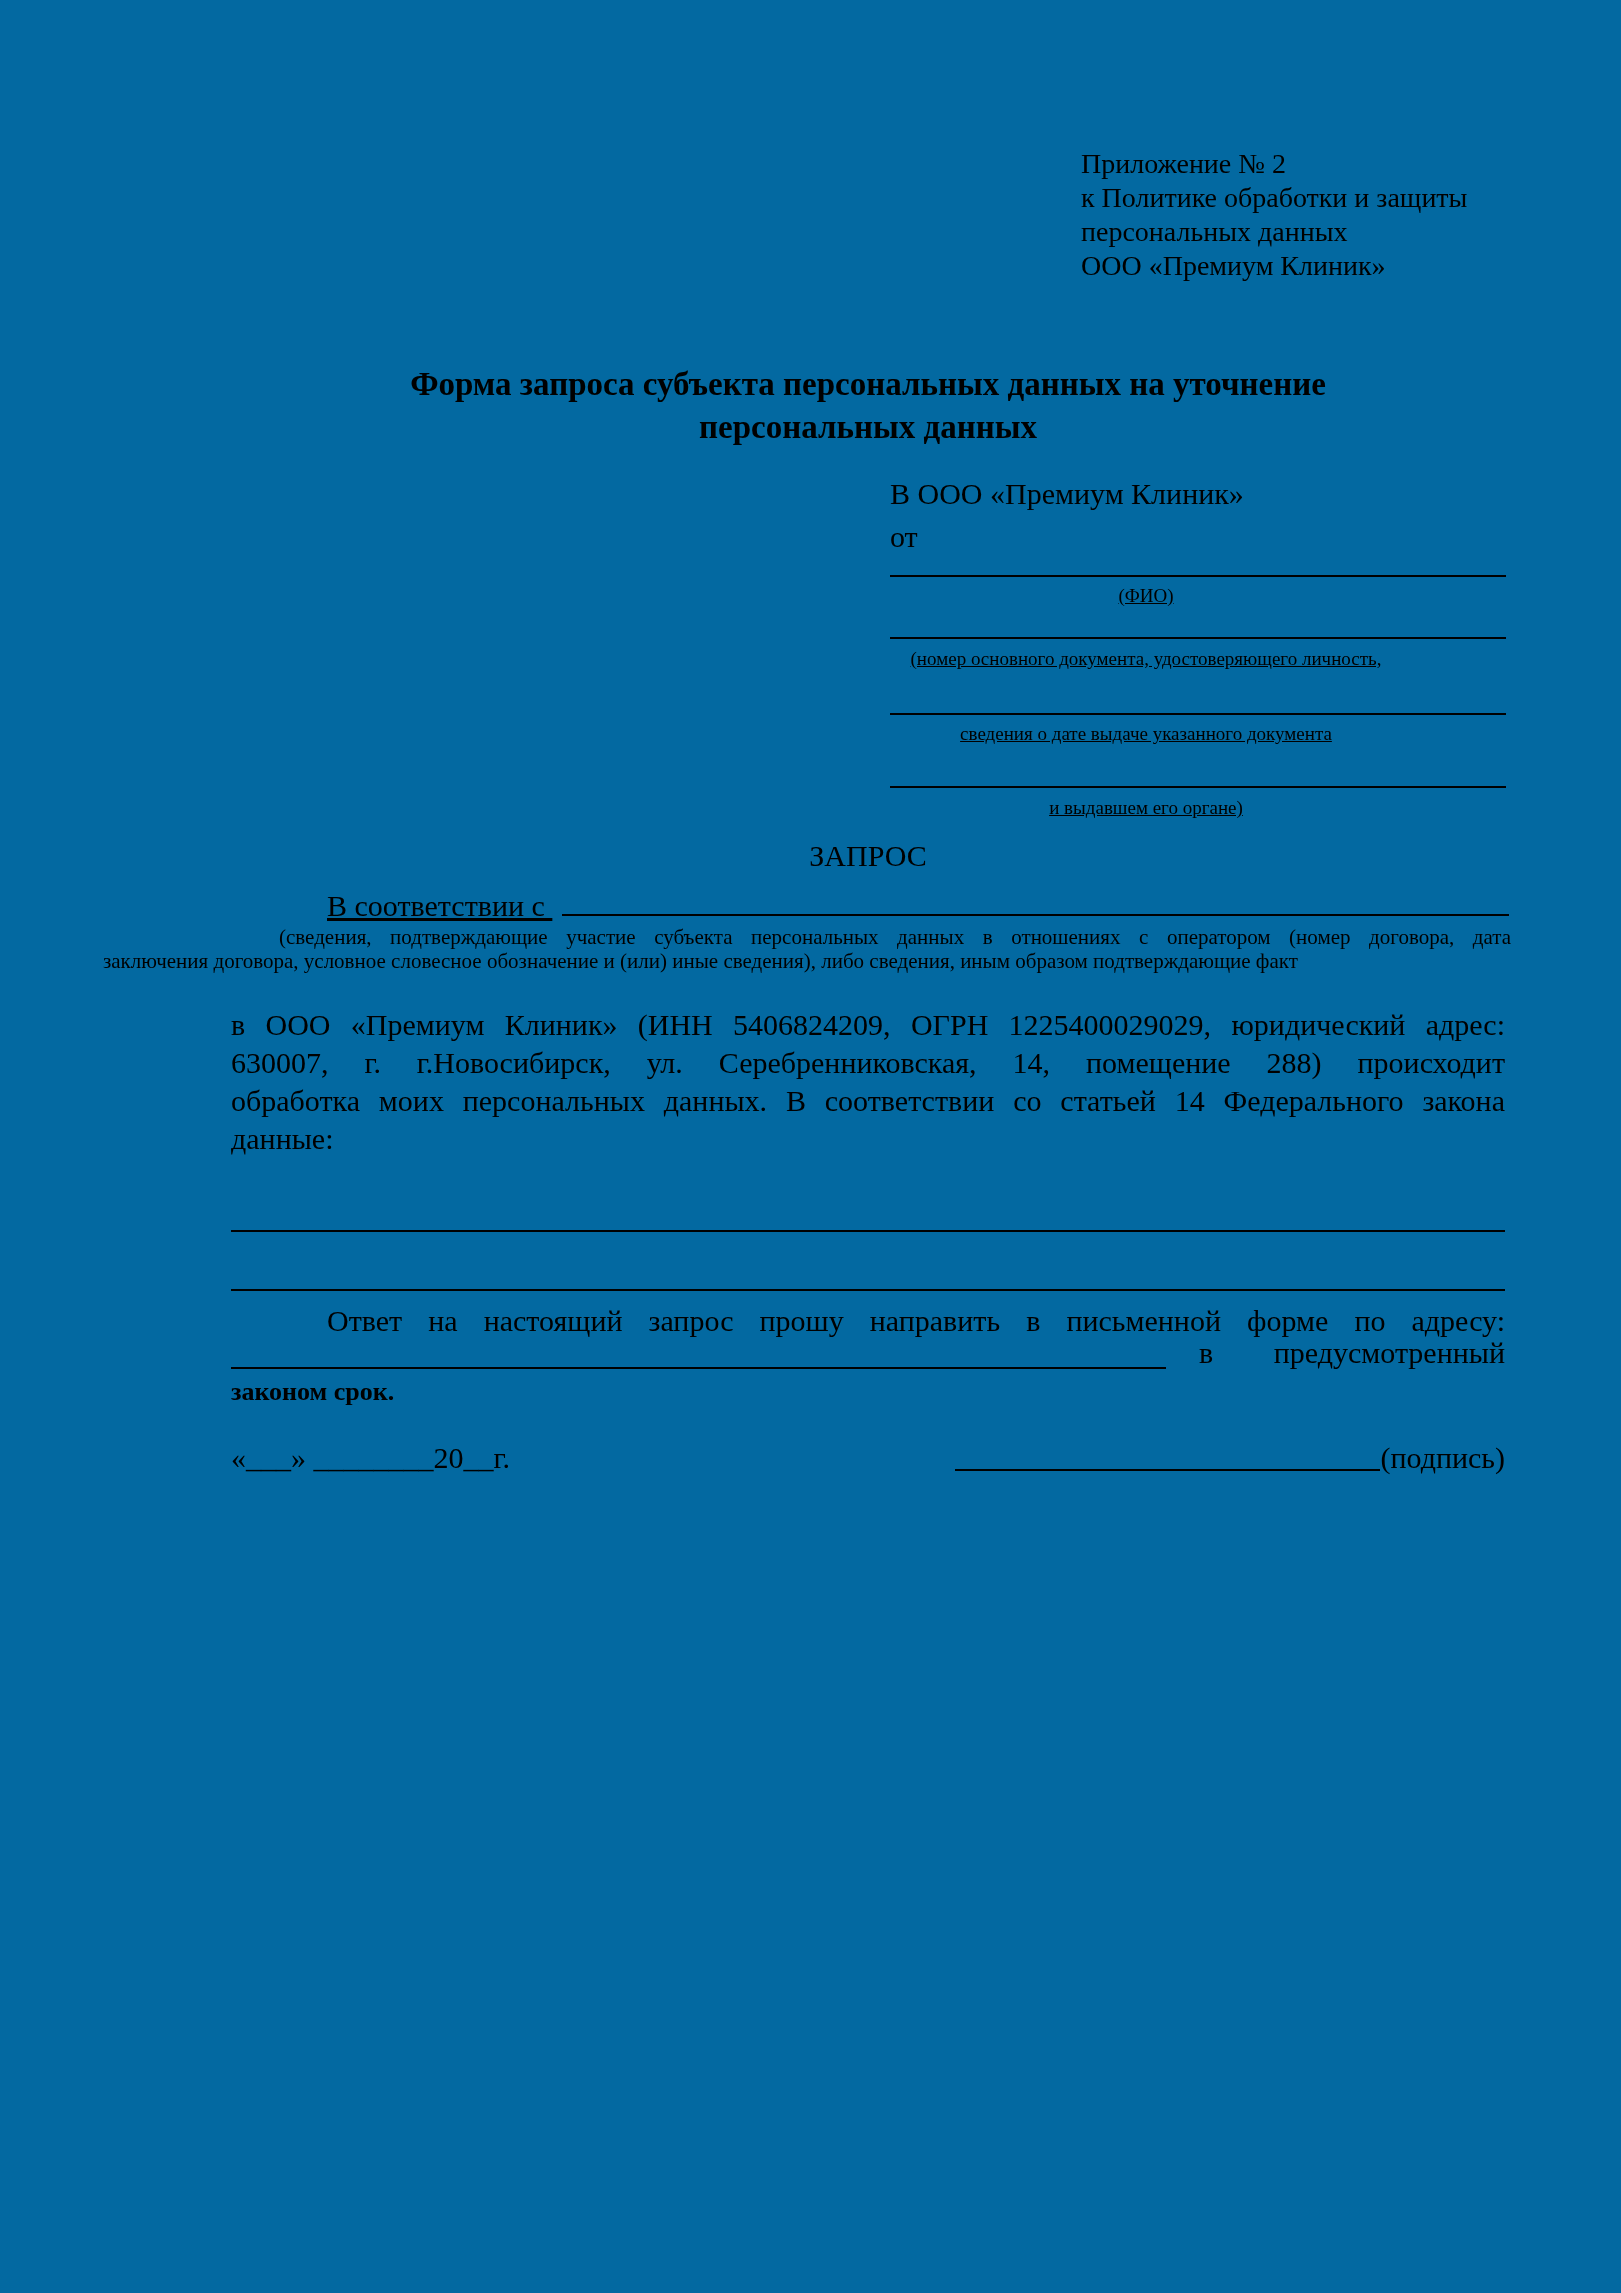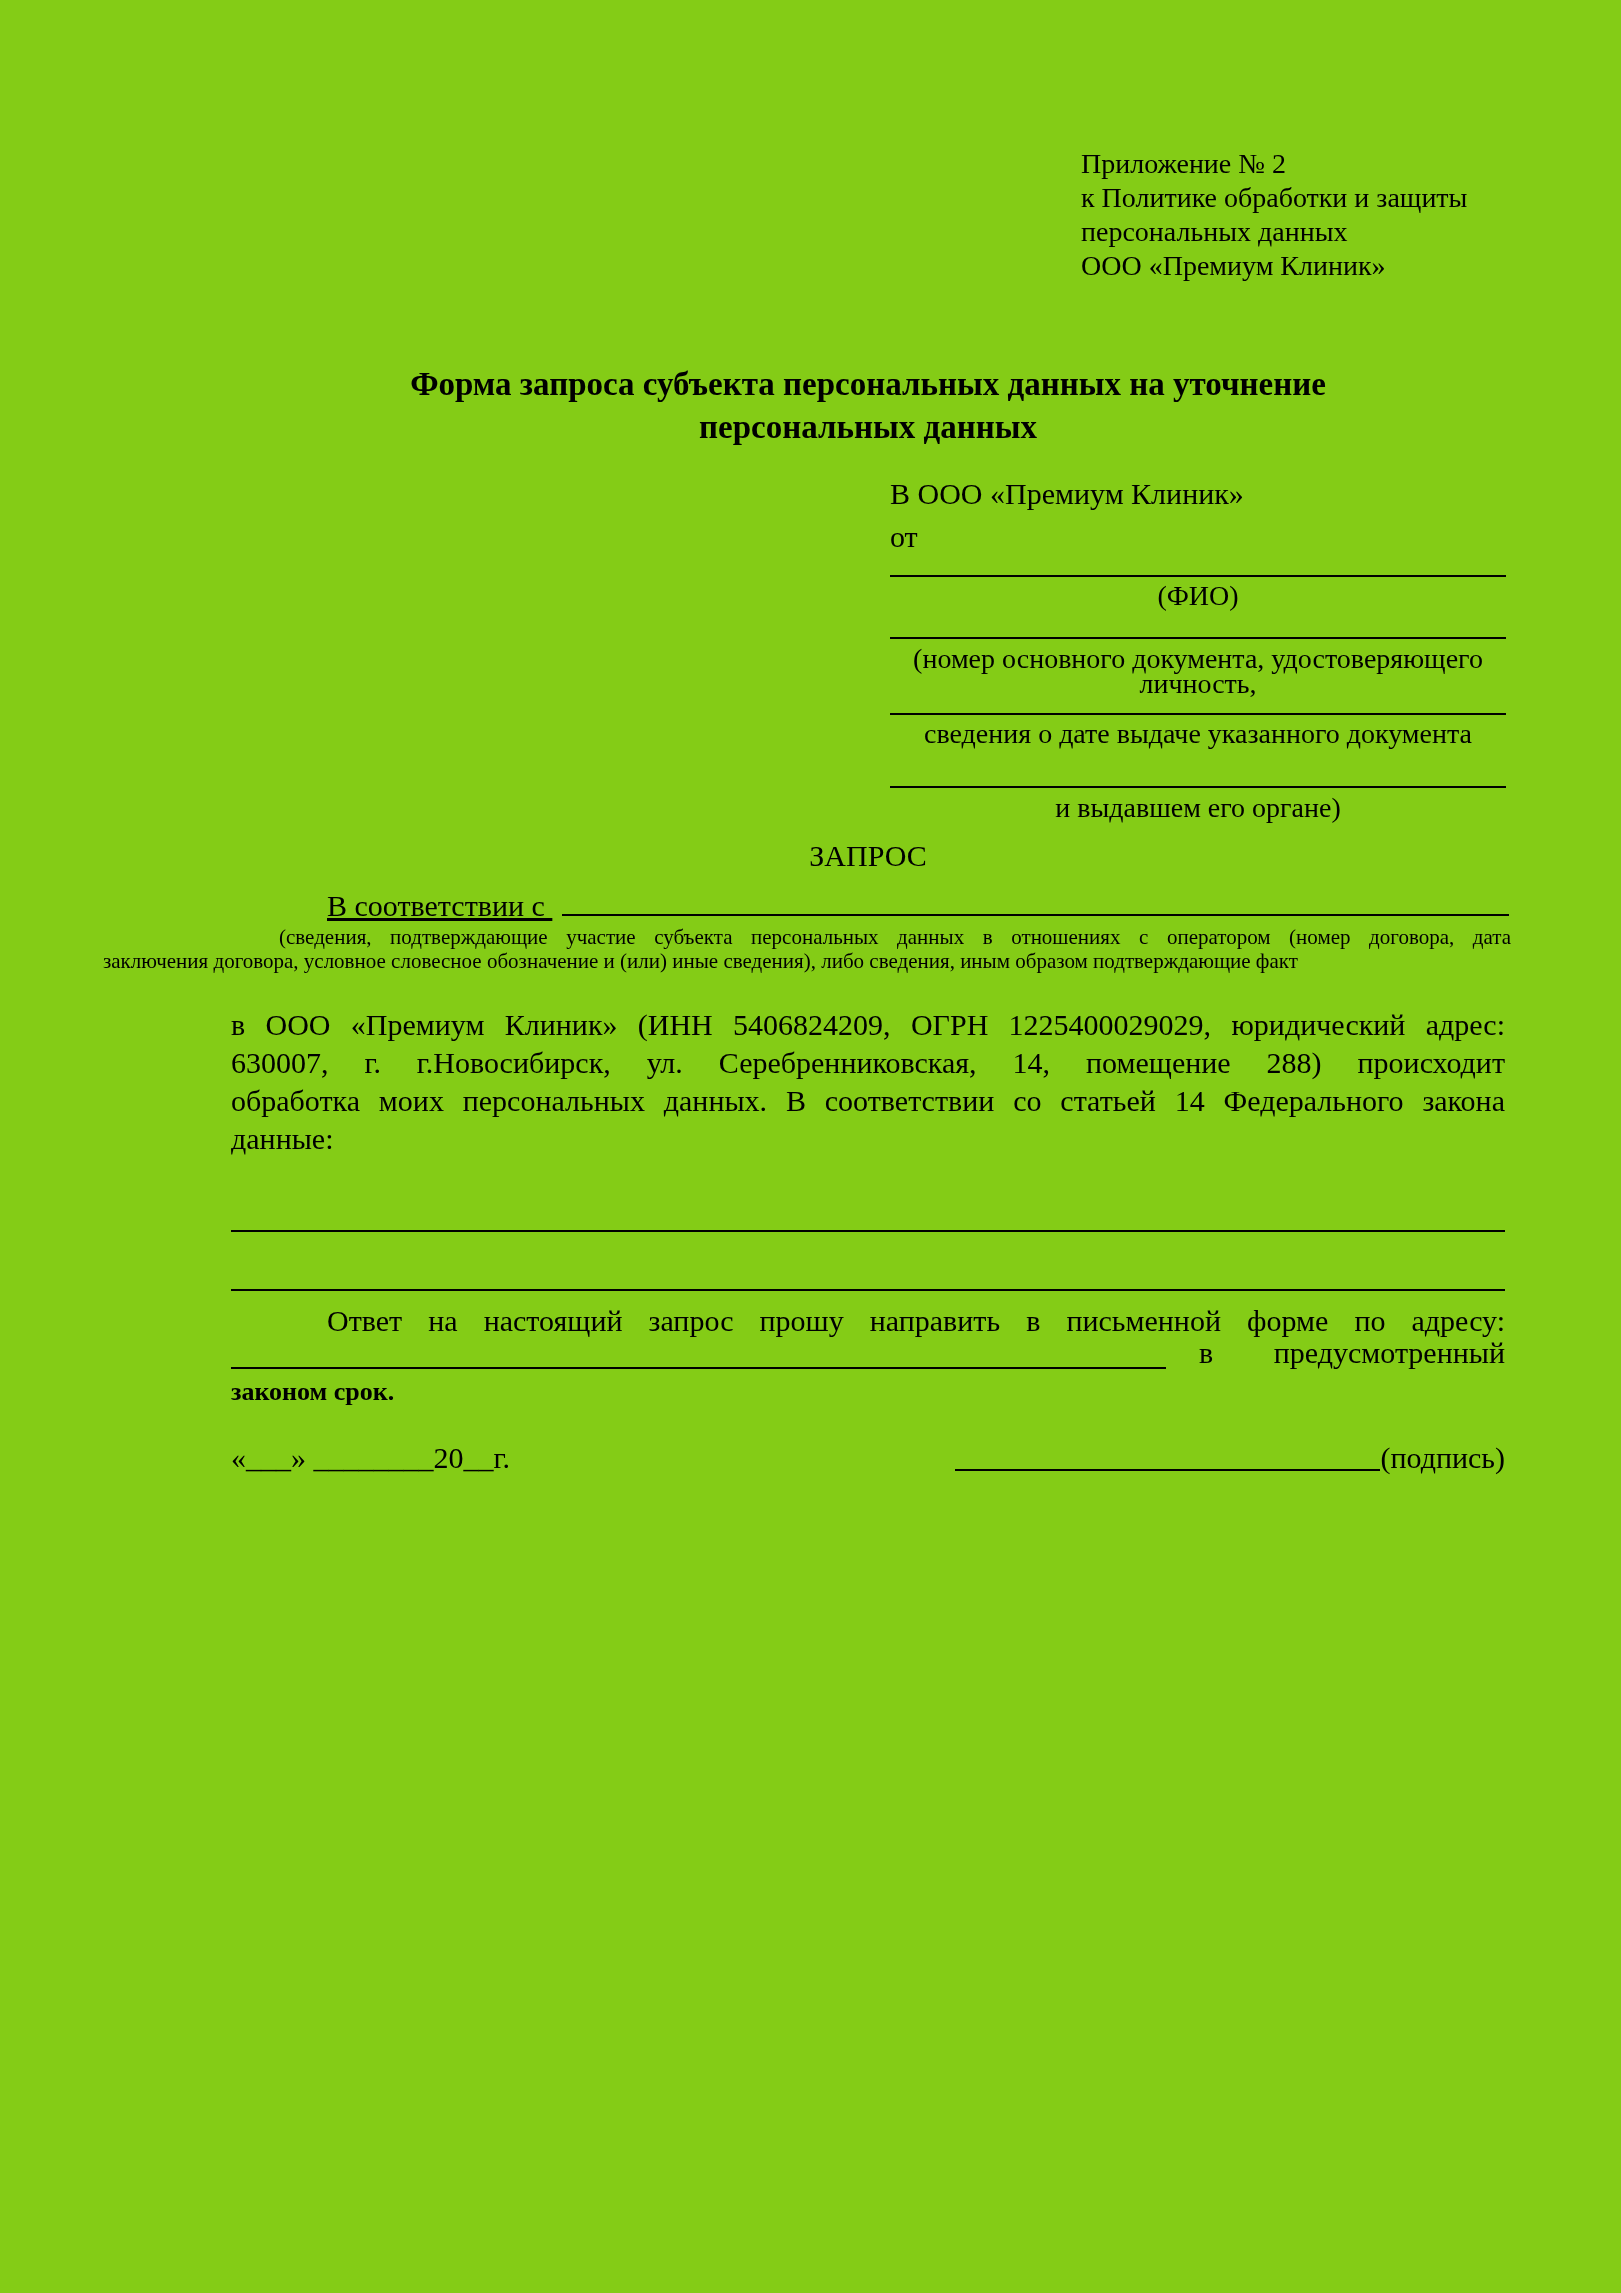--- a/index.html
+++ b/index.html
@@ -1,20 +1,20 @@
 <!DOCTYPE html>
 <html><head>
 <meta charset="utf-8">
 <style>
   html,body { margin:0; padding:0; background:#888; }
   .page {
     position:relative;
     width:1621px; height:2294px;
     margin:0 auto;
-    background:#84cc16;
+    background:#0369a1;
     font-family:"Liberation Serif", serif;
     color:#000;
     overflow:hidden;
   }
   
   .appendix {
     position:absolute; left:1081px; top:147px;
     font-size:28px; line-height:34px; white-space:nowrap;
   }
   
@@ -22,22 +22,22 @@
     position:absolute; left:231px; top:363px; width:1274px;
     text-align:center; font-weight:bold;
     font-size:33px; line-height:43px;
   }
   
   .addr-to   { position:absolute; left:890px; top:477px; font-size:30px; white-space:nowrap; }
   .addr-from { position:absolute; left:890px; top:520px; font-size:30px; }
   .u-line { position:absolute; border-bottom:2.9px solid #000; }
   .fld-line { left:890px; width:616px; }
   .fld-cap {
-    position:absolute; left:890px; width:616px;
-    text-align:center; font-size:28px; line-height:24.5px;
+    position:absolute; left:838px; width:616px;
+    text-align:center; font-size:19px; line-height:24.5px;text-decoration:underline;
   }
   .ln1 { top:575px; } .cap1 { top:584px; }
   .ln2 { top:637px; } .cap2 { top:647px; }
   .ln3 { top:713px; } .cap3 { top:722px; }
   .ln4 { top:786px; } .cap4 { top:796px; }
 
   
   .request-heading {
     position:absolute; left:231px; top:839px; width:1274px;
     text-align:center; font-size:30px;

